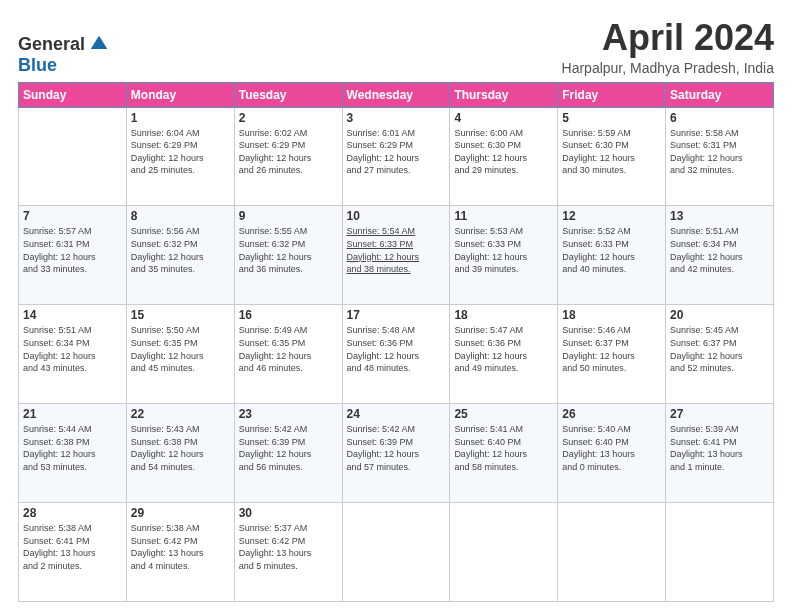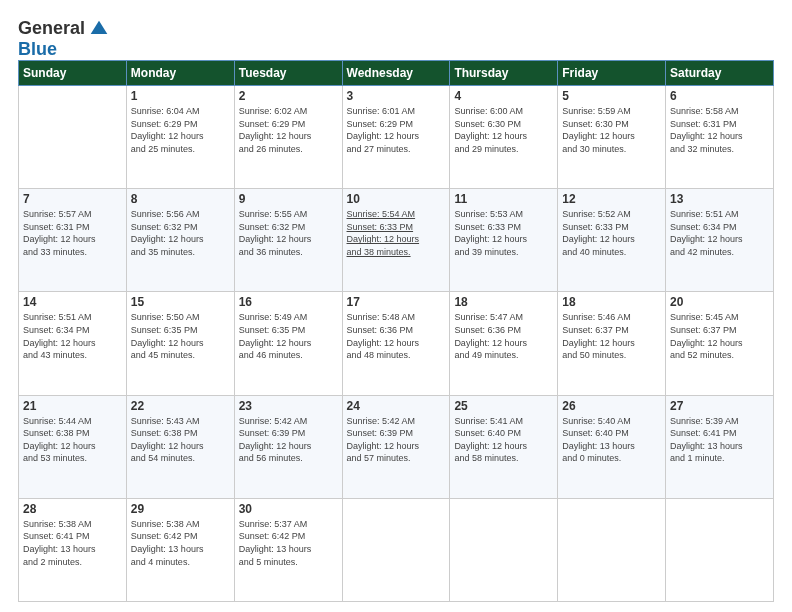--- a/index.html
+++ b/index.html
@@ -14,20 +14,21 @@
       width: 792px;
       height: 612px;
       padding: 18px 18px 10px 18px;
       display: flex;
       flex-direction: column;
     }
     .header {
       display: flex;
       justify-content: space-between;
       align-items: flex-end;
+      margin-bottom: 6px;
       gap: 25px;
     }
     .logo {
       display: flex;
       flex-direction: column;
       align-items: flex-start;
     }
     .logo-text {
       display: flex;
       align-items: center;
@@ -101,37 +102,41 @@
     .empty-cell {
       background: #f9f9f9;
     }
     tr:nth-child(even) td {
       background-color: #f5f8fc;
     }
     tr:nth-child(odd) td {
       background-color: #fff;
     }
     .calendar thead tr th {
-      background-color: #14532d;
+      background-color: #ec4899;
     }
   </style>
 </head>
 <body>
 
 <div class="page">
   <div class="header">
     <div class="logo">
       <div class="logo-text">
         <span class="logo-general">General</span>
         <svg class="logo-icon" viewBox="0 0 24 24">
           <polygon points="12,2 22,18 2,18" fill="#1a6ca8"></polygon>
         </svg>
       </div>
       <span class="logo-blue">Blue</span>
     </div>
+    <div class="title-section">
+      <div class="month-title">April 2024</div>
+      <div class="location">Harpalpur, Madhya Pradesh, India</div>
+    </div>
   </div>
 
   <table class="calendar">
     <thead>
       <tr>
       <th>Sunday</th>
           <th>Monday</th>
           <th>Tuesday</th>
           <th>Wednesday</th>
           <th>Thursday</th>

